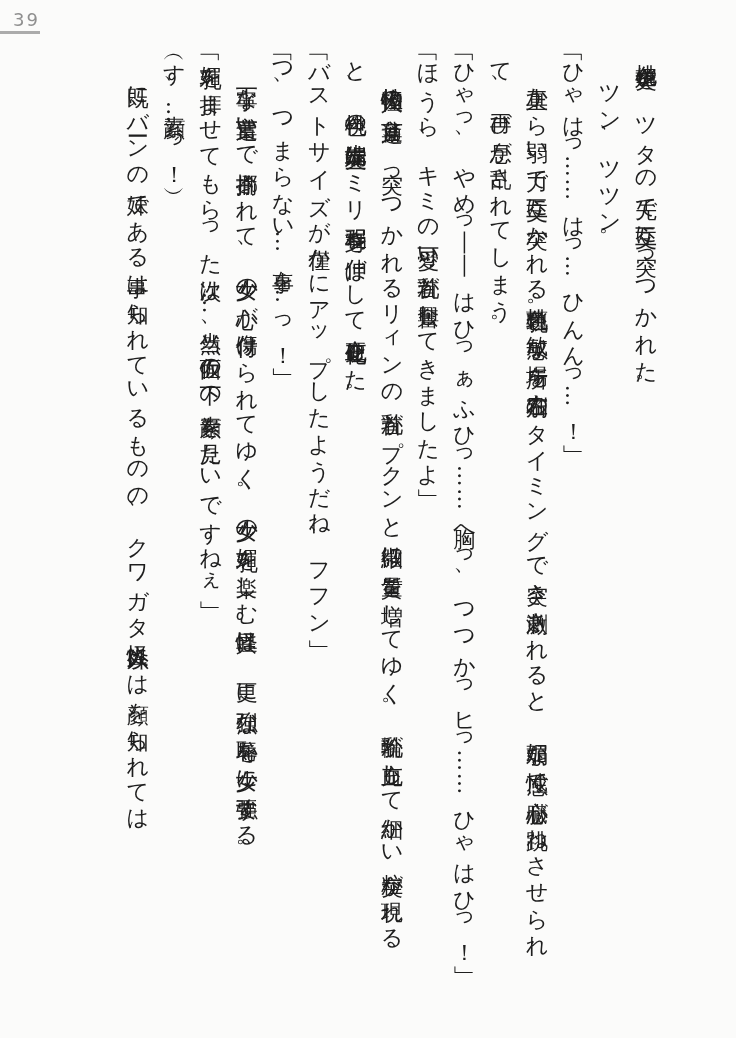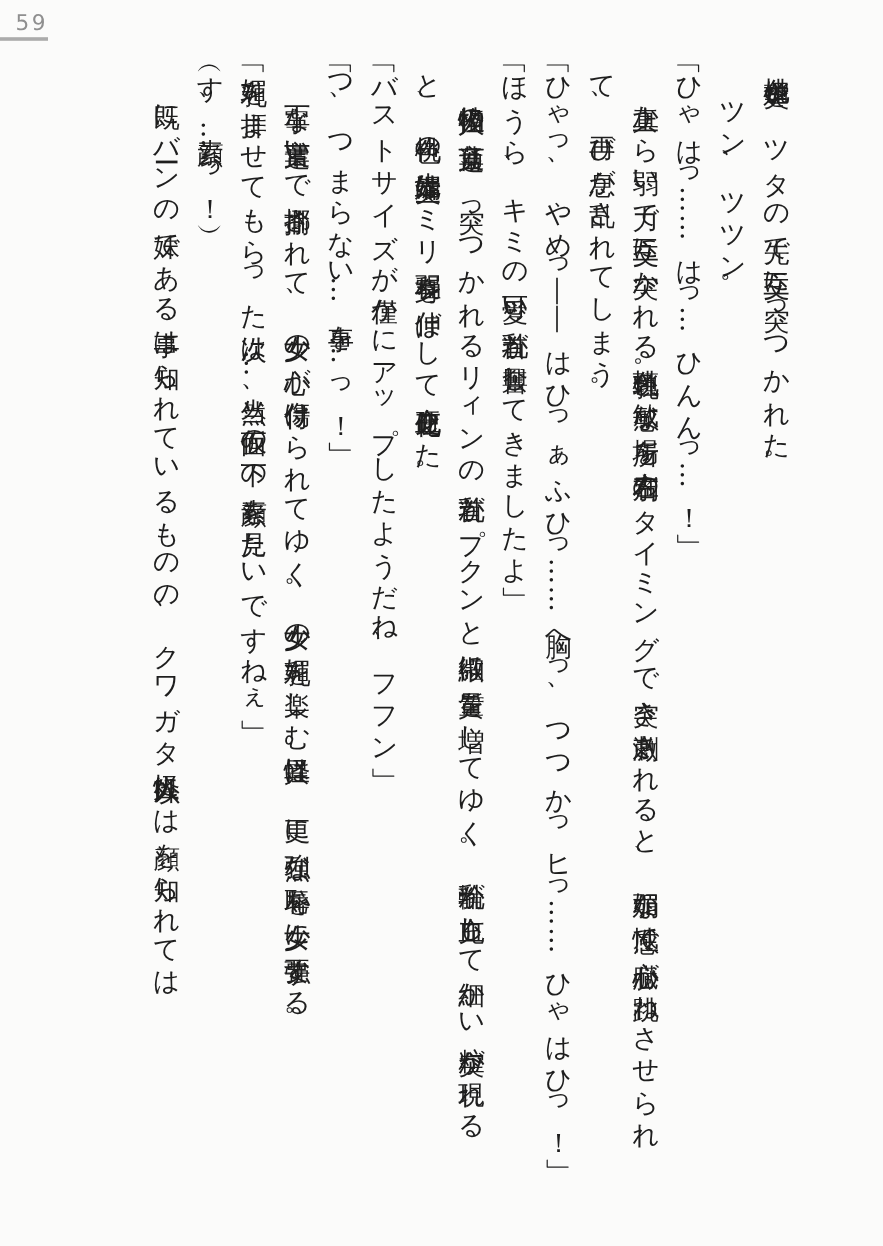--- a/index.html
+++ b/index.html
@@ -55,21 +55,21 @@
     letter-spacing: 1.3px;     
     color: #1e1e1e;
     text-align: start;
   }
 </style>
 </head>
 <body>
 
 <div class="page">
 
-  <span class="page-number">59</span>
+  <span class="page-number">39</span>
 
   <div class="page-number-rule"></div>
 
   <div class="text-block">
     <p>桃色媚突を、ツタの先で交互に突っつかれた。</p>
     <p>　ツン、ツツン。</p>
     <p>「ひゃはっ……はっ…ひんんっ…！」</p>
     <p>　真上から弱い力で交互に突かれる桃色乳頭。敏感な場所を左右別々のタイミングで突き刺激されると、媚弱な性感で心臓が跳ねさせられて、再び息が乱されてしまう。</p>
     <p>「ひゃっ、やめっ――はひっぁふひっ……胸へっ、つつかっヒっ……ひゃはひっ！」</p>
     <p>「ほうら、キミの可愛い乳首が興奮してきましたよ」</p>

